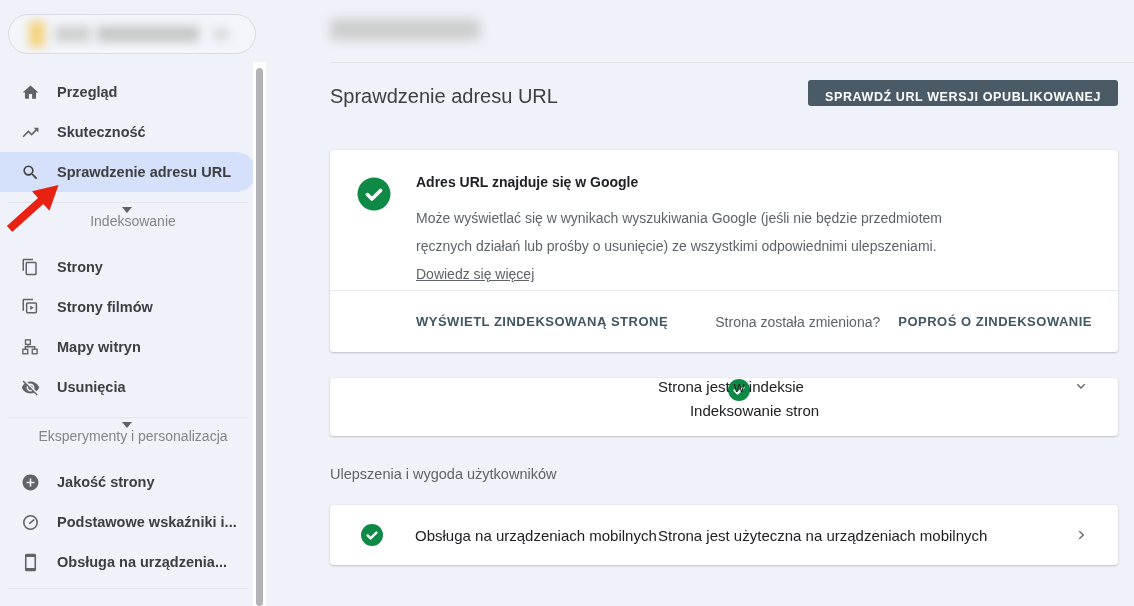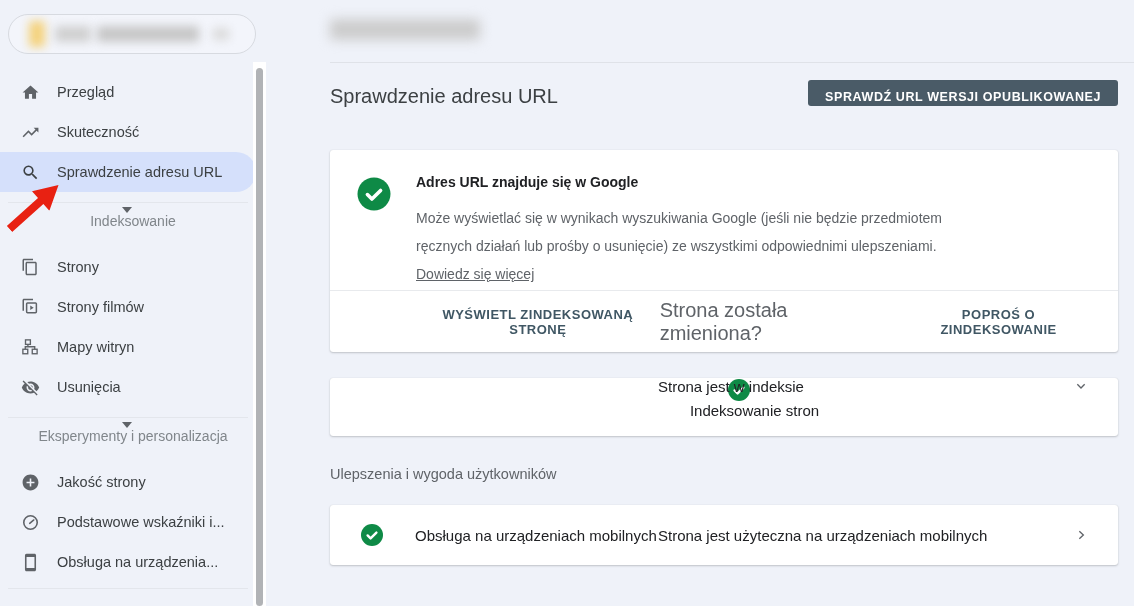--- a/index.html
+++ b/index.html
@@ -14,21 +14,21 @@
   .sidebar { position:absolute; left:0; top:0; width:300px; height:606px; }
   .property-pill {
     position:absolute; left:8px; top:14px; width:248px; height:40px;
     border:1px solid #d7dae0; border-radius:20px; background:#f3f5fb;
     display:flex; align-items:center; padding-left:20px; overflow:hidden;
   }
   .blur-block { filter:blur(5px); border-radius:2px; flex:none; }
   .nav { position:absolute; left:0; top:72px; width:256px; }
   .nav-item {
     position:relative; height:40px; display:flex; align-items:center;
-    padding-left:20px; cursor:pointer; font-size:14.5px; color:#3c4043;
+    padding-left:20px; cursor:pointer; font-size:14.5px; color:#3c4043;font-weight:bold;
   }
   .nav-item .ic { width:20px; height:20px; flex:none; margin-right:17px; display:flex; align-items:center; justify-content:center; }
   .nav-item.selected { background:#d5e0fb; border-radius:0 20px 20px 0; }
   .side-divider { height:1px; background:#e3e6ec; margin:0 8px; }
   .section-head {
     height:40px; display:flex; align-items:center; padding-left:10px;
     color:#80868b; font-size:14px; cursor:pointer;flex-direction:column;
   }
   .tri { width:0; height:0; border-left:5px solid transparent; border-right:5px solid transparent;
          border-top:6px solid #5f6368; margin-right:12px; flex:none; }
@@ -57,21 +57,21 @@
   .check-sm { width:24px; height:24px; flex:none; }
   .card1-title { position:absolute; left:86px; top:24px; font-size:14px; font-weight:bold; color:#202124; }
   .card1-desc { position:absolute; left:86px; top:54px; width:572px; font-size:14px; line-height:28px; color:#5f6368; }
   .learn-more { color:#5f6368; text-decoration:underline; cursor:pointer; }
   .card1-divider { position:absolute; left:0; right:0; top:140px; height:1px; background:#e8eaed; }
   .card1-footer { position:absolute; left:0; right:0; top:141px; height:61px;
                   display:flex; align-items:center; padding:0 26px 0 86px; }
   .text-btn { background:none; border:none; font-family:inherit; cursor:pointer;
               color:#405764; font-size:13px; font-weight:bold; letter-spacing:.5px; padding:0; }
   .footer-right { margin-left:auto; display:flex; align-items:center; gap:18px; }
-  .changed-q { color:#5f6368; font-size:20px; }
+  .changed-q { color:#5f6368; font-size:14px; }
   .row-card { display:flex; align-items:center; padding-left:30px; cursor:pointer; }
   .card2 { top:378px; height:58px;flex-direction:column; }
   .card3 { top:505px; height:60px; }
   .row-title { margin-left:31px; font-size:15px; color:#202124; }
   .row-status { position:absolute; left:328px; font-size:15px; color:#202124; }
   .row-chevron { position:absolute; right:29px; width:16px; height:16px; cursor:pointer; }
   .section-label { position:absolute; left:30px; top:466px; font-size:14.5px; color:#5f6368; }
   svg { display:block; }
 </style>
 </head>

